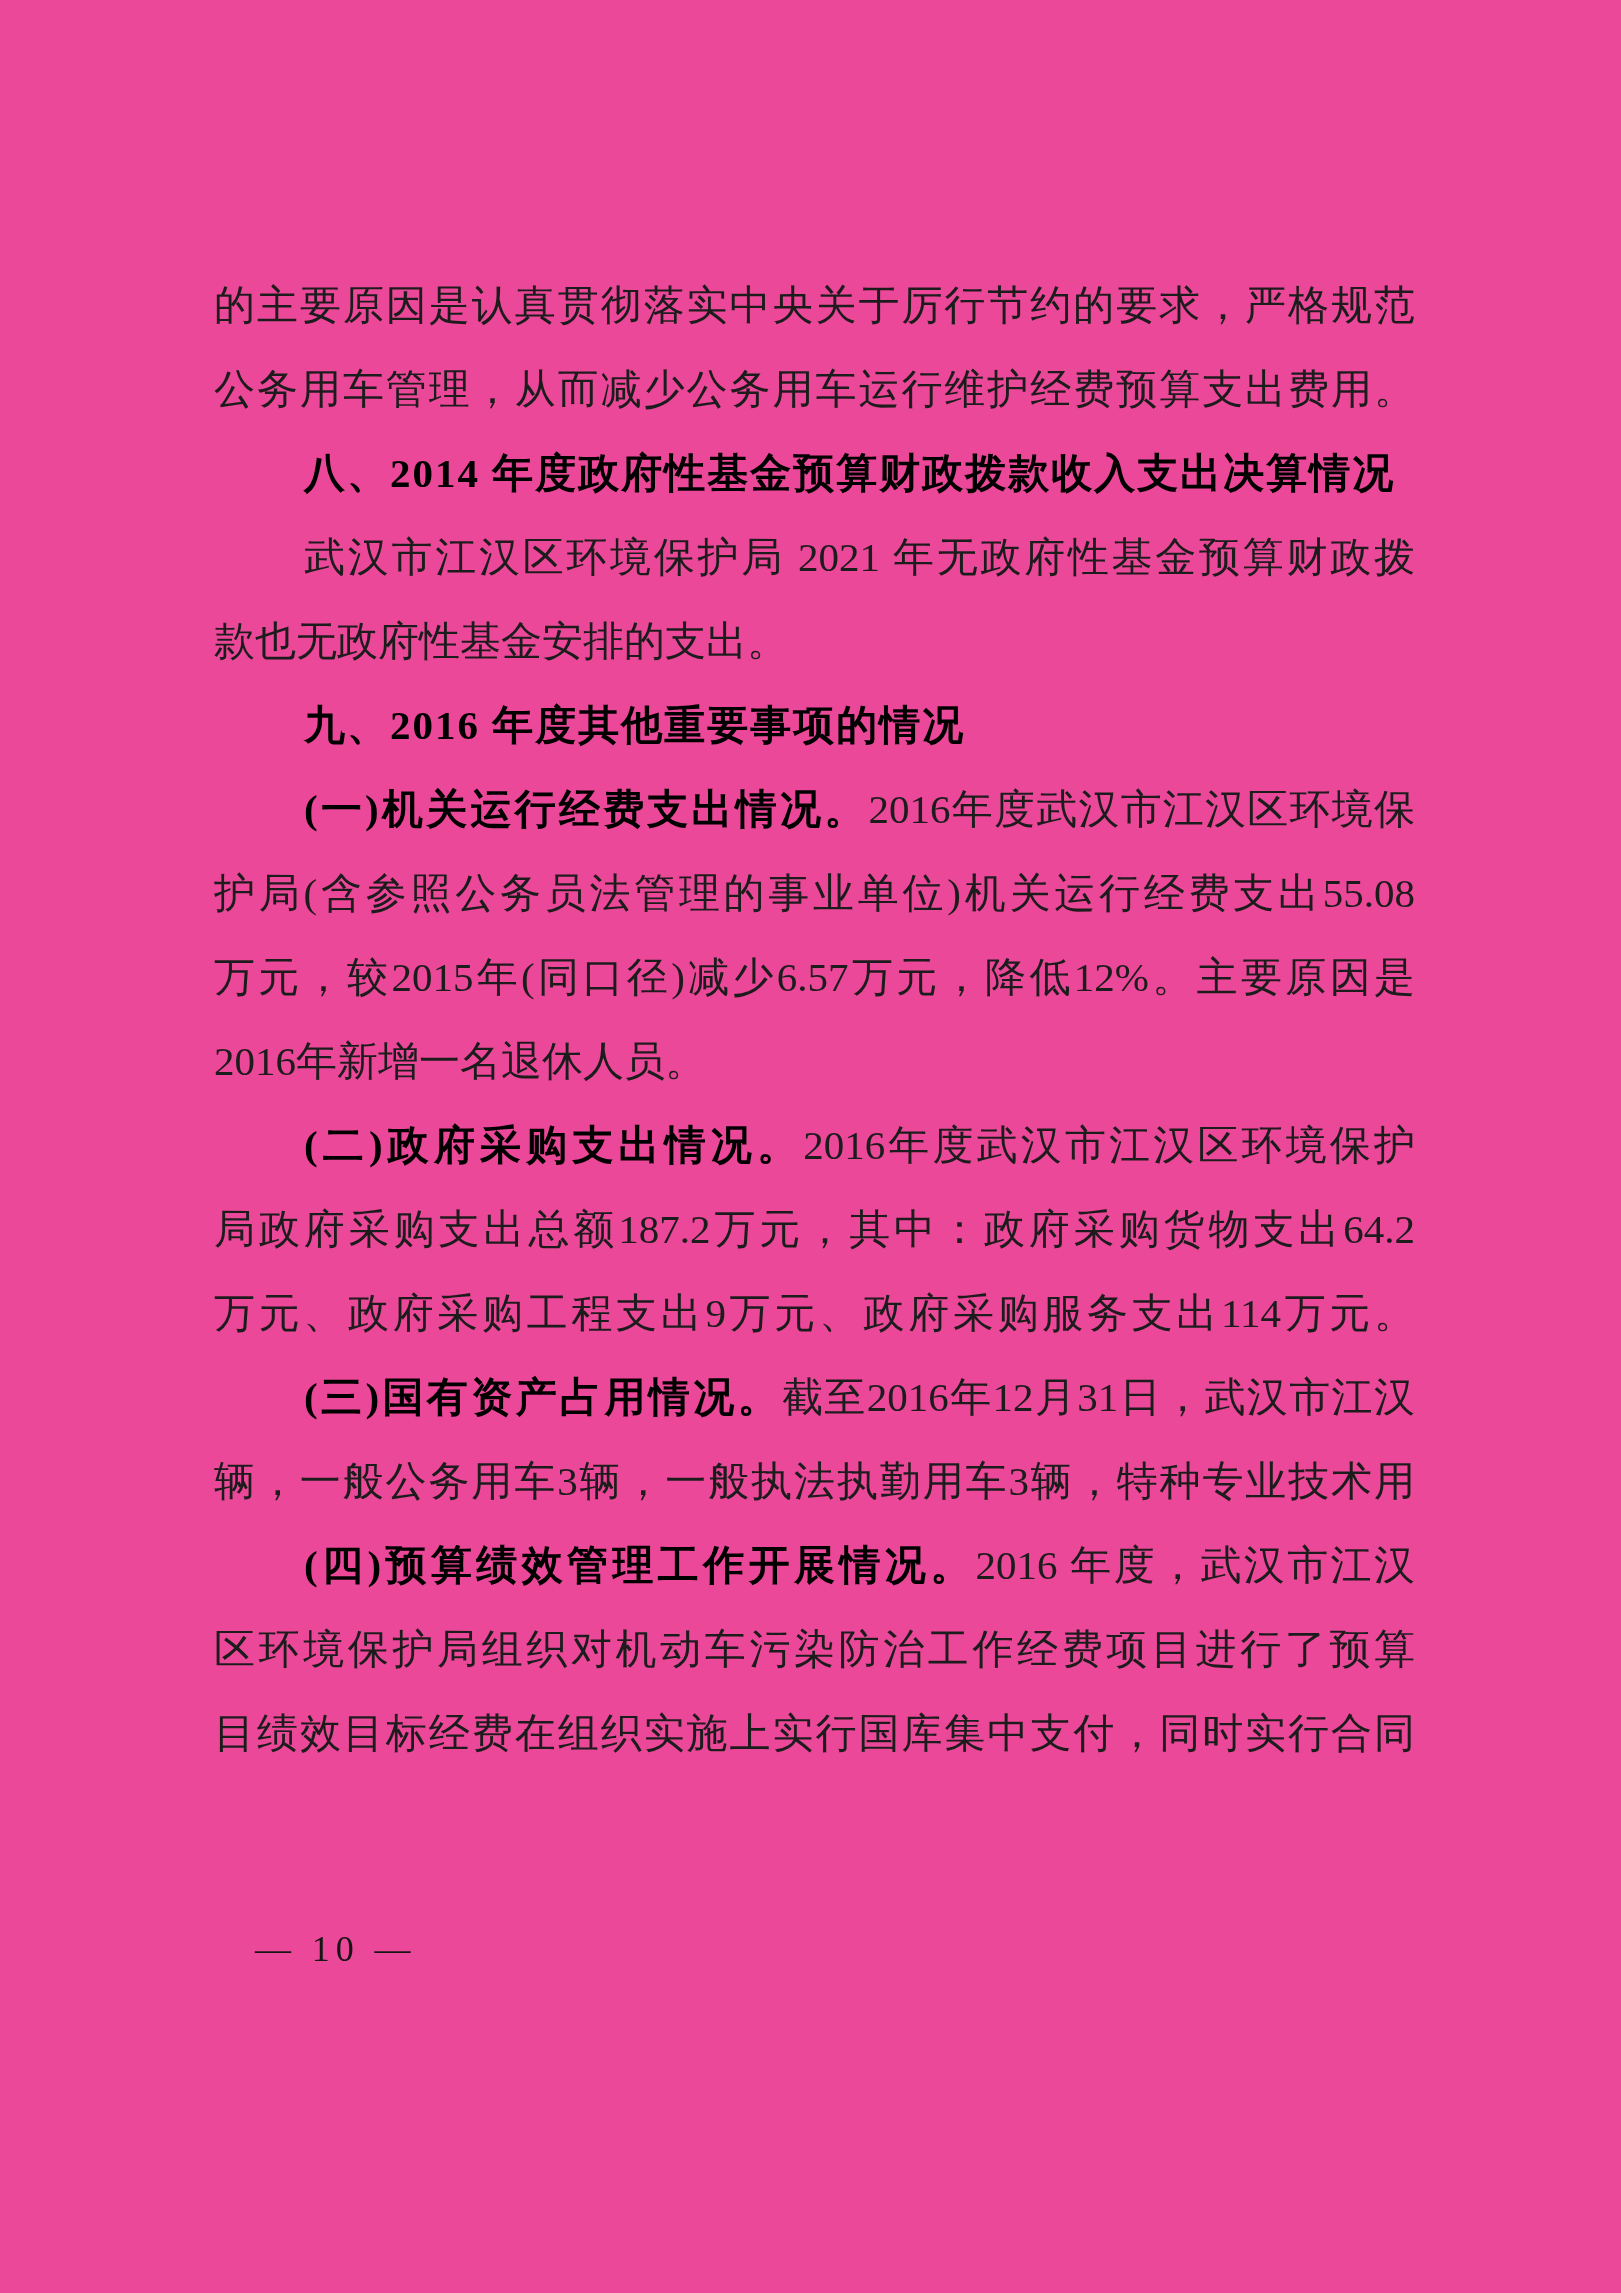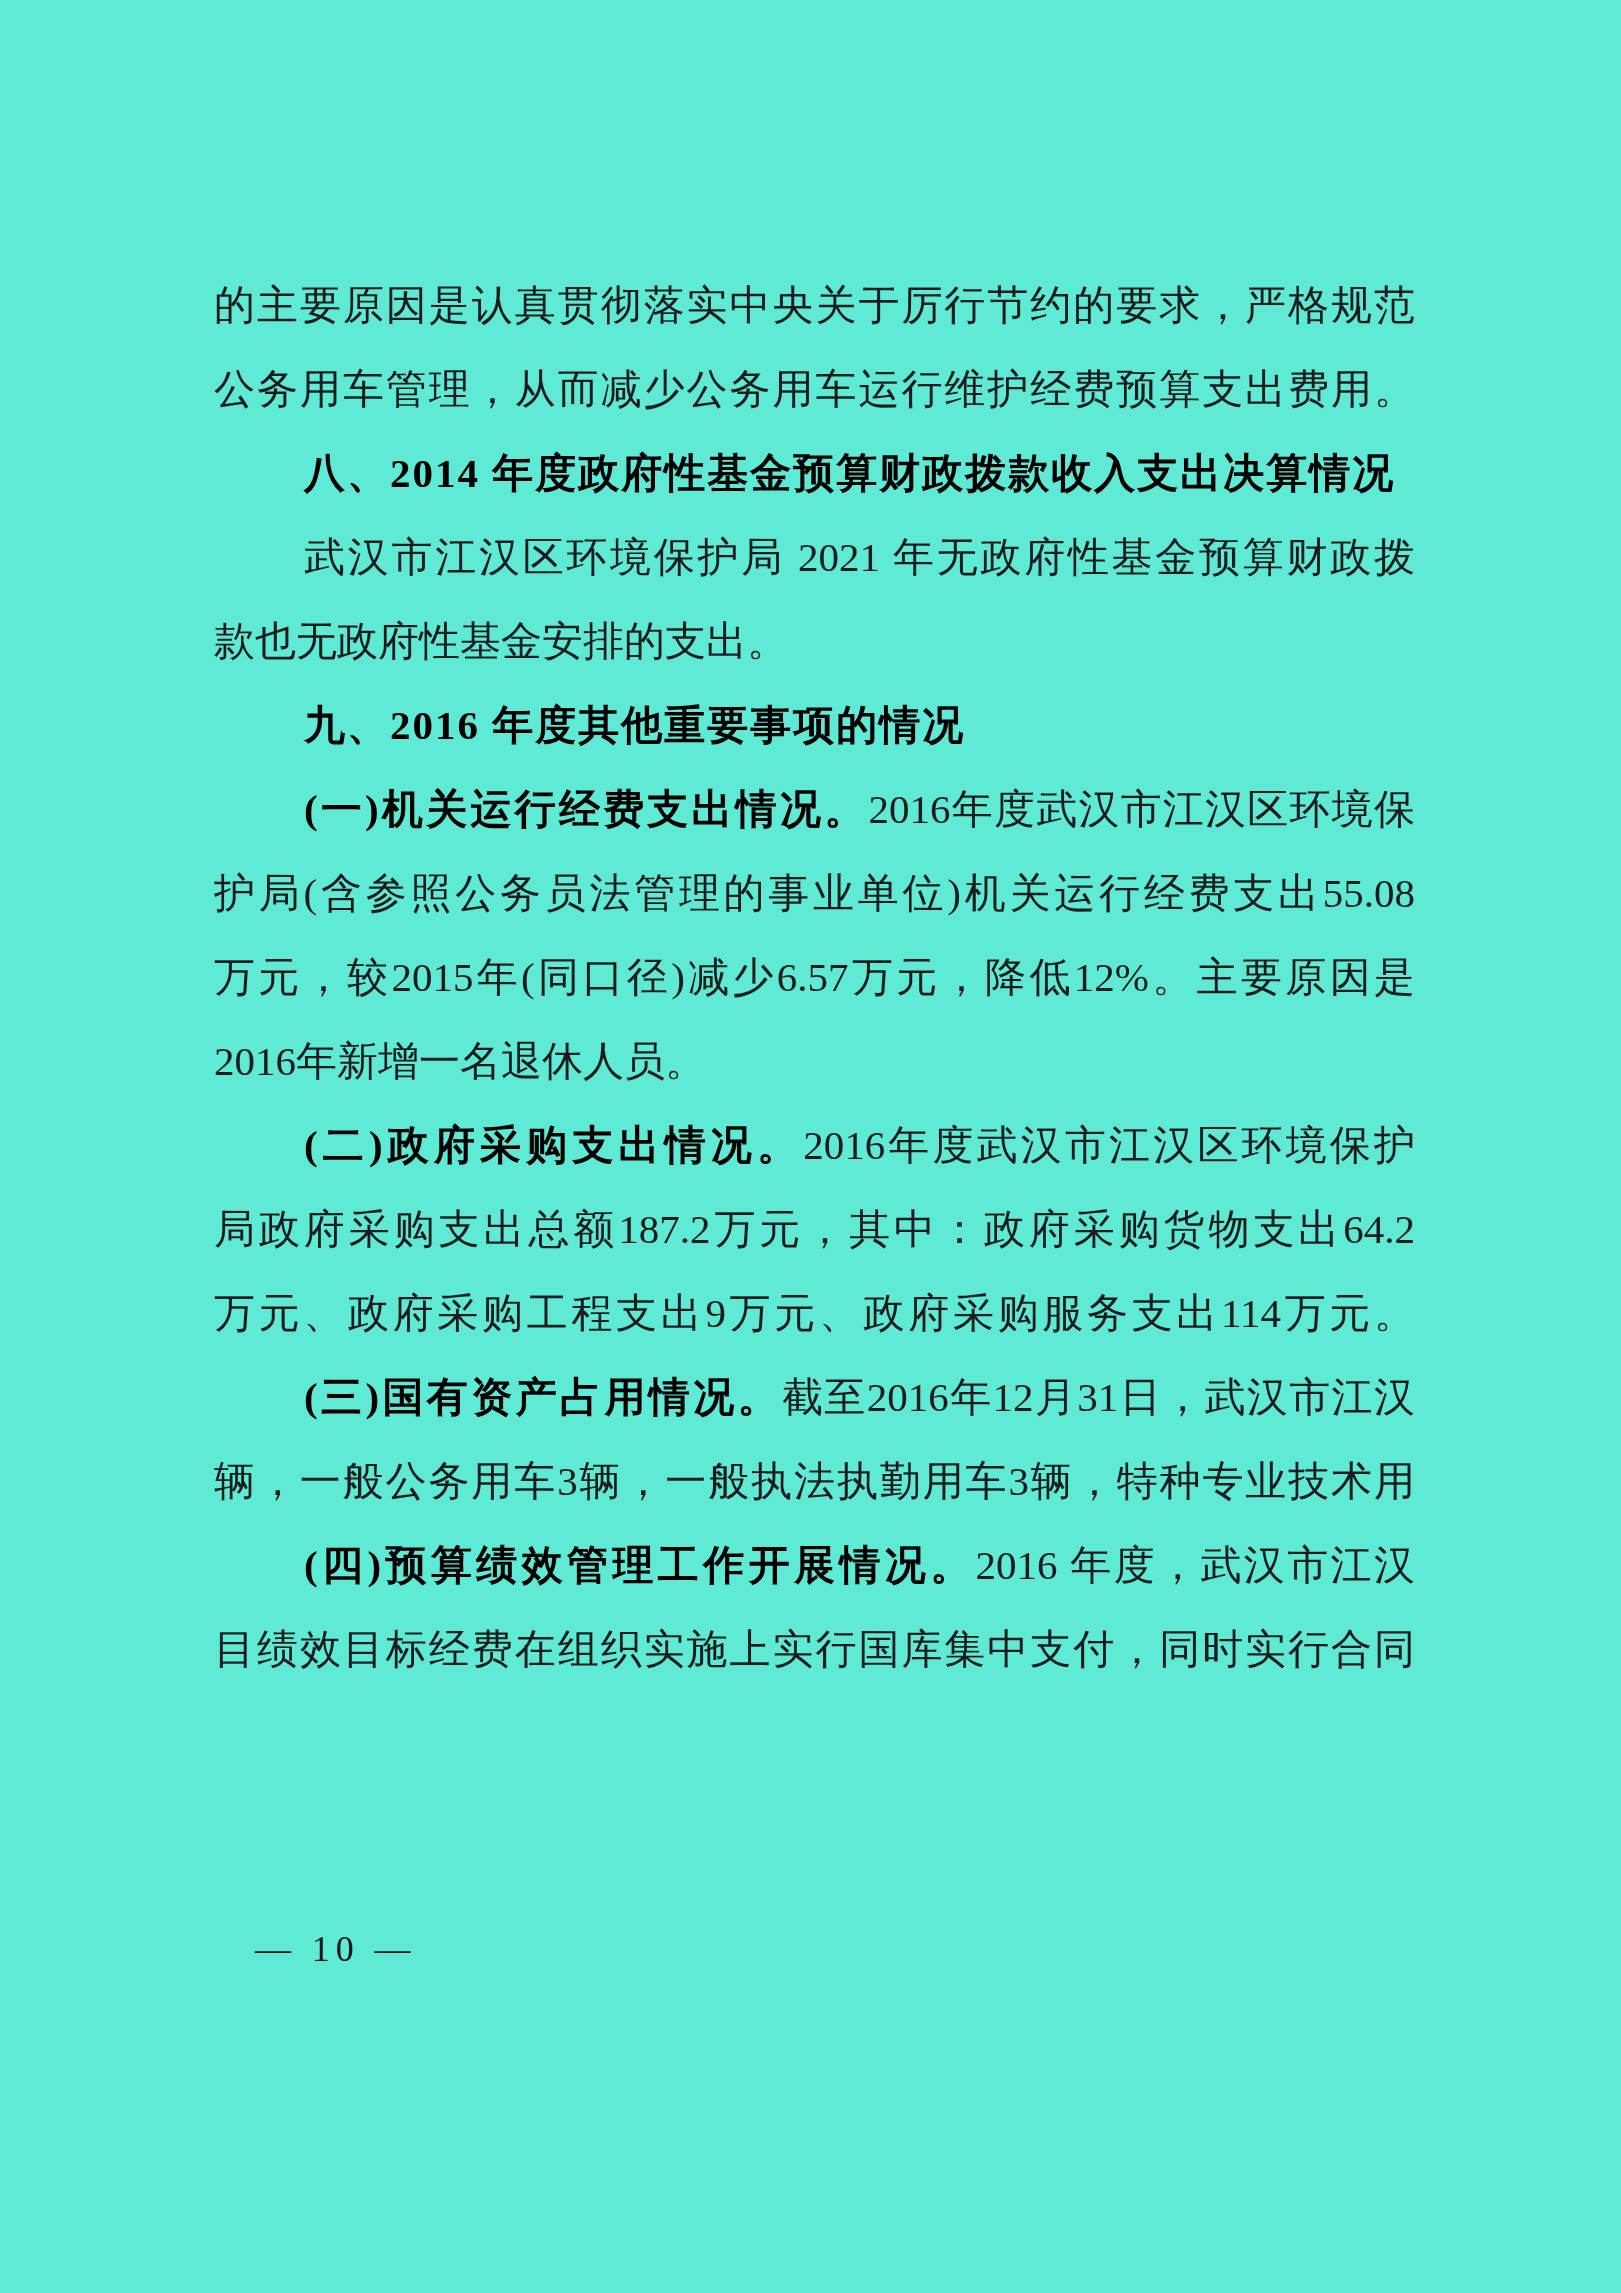--- a/index.html
+++ b/index.html
@@ -9,21 +9,21 @@
   body {
     width: 1621px;
     height: 2294px;
     background: #ffffff;
     overflow: hidden;
   }
   .sheet {
     position: relative;
     width: 1621px;
     height: 2294px;
-    background: #5eead4;
+    background: #ec4899;
     font-family: "Liberation Serif", "DejaVu Serif", serif;
     color: #1c1c1c;
   }
   .text-block {
     position: absolute;
     left: 214px;
     top: 263px;
     width: 1201px;
   }
   .line {
@@ -75,20 +75,21 @@
       <div class="line indent justify"><span class="seg bold">(一)机关运行经费支出情况。</span><span class="seg">2016年度武汉市江汉区环境保</span></div>
       <div class="line justify"><span class="seg">护局(含参照公务员法管理的事业单位)机关运行经费支出55.08</span></div>
       <div class="line justify"><span class="seg">万元，较2015年(同口径)减少6.57万元，降低12%。主要原因是</span></div>
       <div class="line"><span class="seg">2016年新增一名退休人员。</span></div>
       <div class="line indent justify"><span class="seg bold">(二)政府采购支出情况。</span><span class="seg">2016年度武汉市江汉区环境保护</span></div>
       <div class="line justify"><span class="seg">局政府采购支出总额187.2万元，其中：政府采购货物支出64.2</span></div>
       <div class="line justify"><span class="seg">万元、政府采购工程支出9万元、政府采购服务支出114万元。</span></div>
       <div class="line indent justify"><span class="seg bold">(三)国有资产占用情况。</span><span class="seg">截至2016年12月31日，武汉市江汉</span></div>
       <div class="line justify"><span class="seg">辆，一般公务用车3辆，一般执法执勤用车3辆，特种专业技术用</span></div>
       <div class="line indent justify"><span class="seg bold">(四)预算绩效管理工作开展情况。</span><span class="seg">2016 年度，武汉市江汉</span></div>
+      <div class="line justify"><span class="seg">区环境保护局组织对机动车污染防治工作经费项目进行了预算</span></div>
       <div class="line justify"><span class="seg">目绩效目标经费在组织实施上实行国库集中支付，同时实行合同</span></div>
     </section>
 
   <footer class="page-footer">
     <span>— 10 —</span>
   </footer>
 </main>
 
 
 </body></html>

